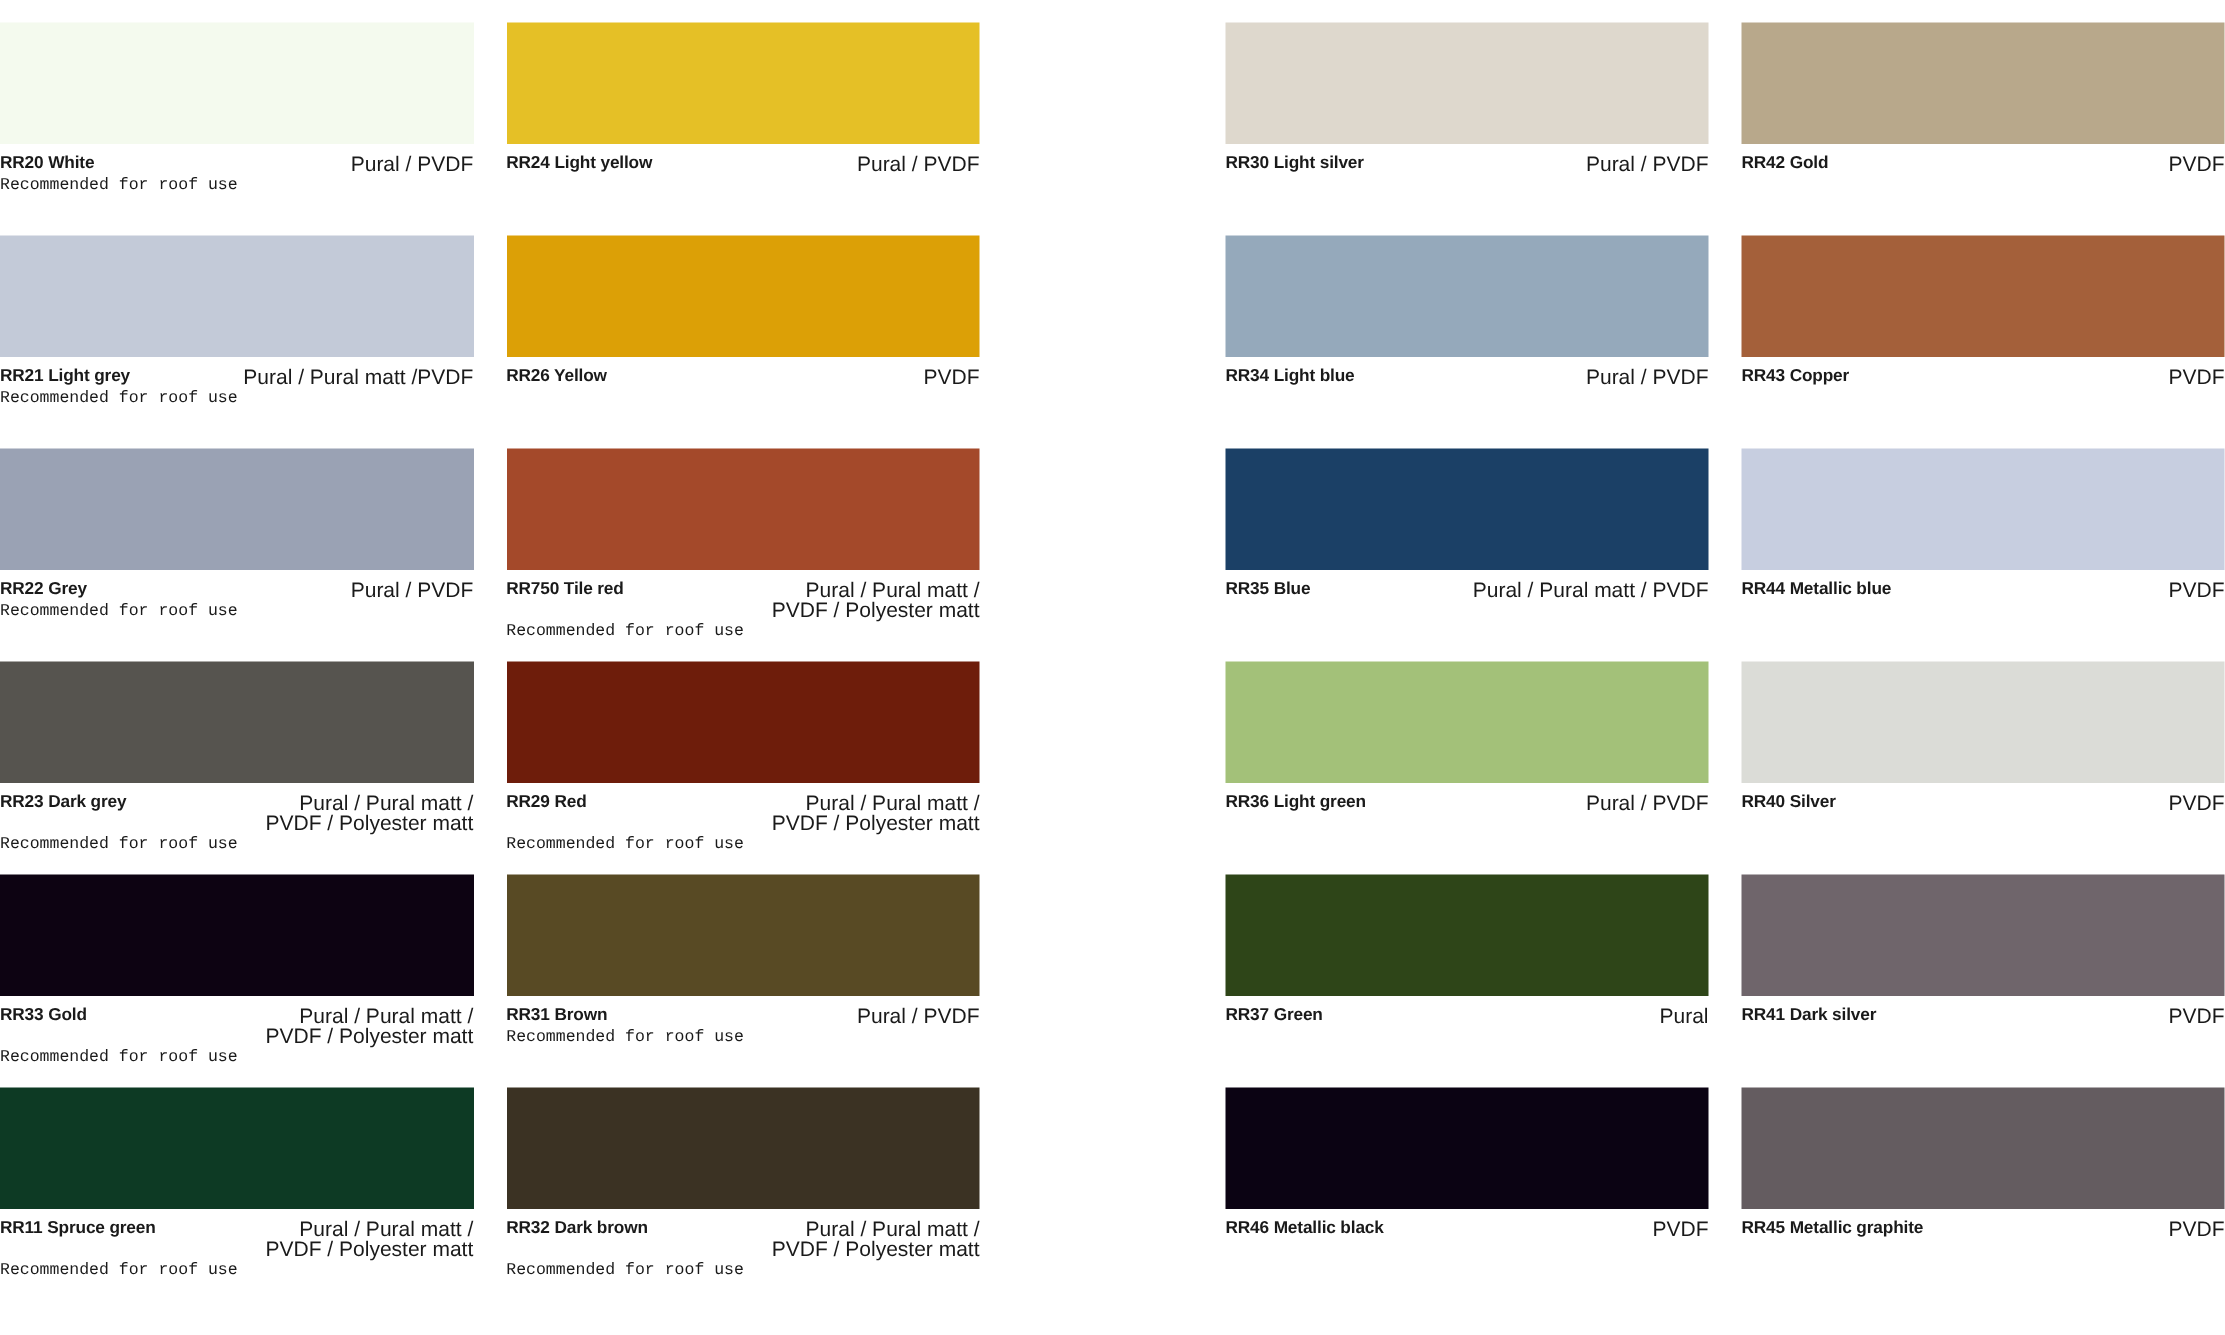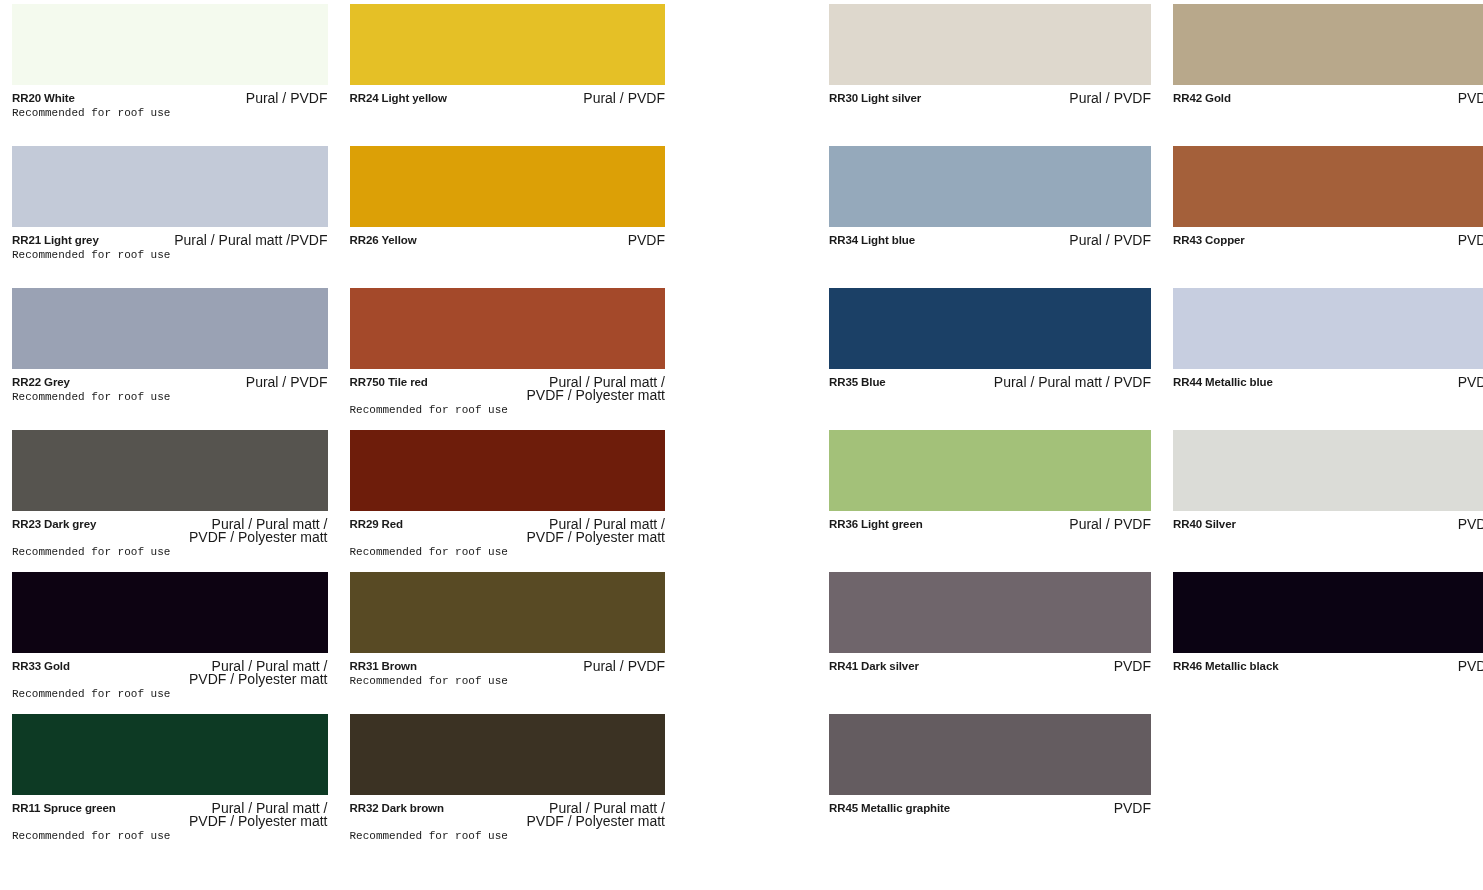--- a/index.html
+++ b/index.html
@@ -4,21 +4,21 @@
 <style>
   html,body{margin:0;padding:0;}
   body{
     width:1483px;height:890px;
     background:#ffffff;
     font-family:"Liberation Sans", sans-serif;
     color:#1a1a1a;
     overflow:hidden;
   }
   .sheet{position:relative;width:1483px;height:890px;}
-  .block{position:absolute;top:4px;width:653px;height:642px;padding-left:12px;}
+  .block{position:absolute;top:15px;width:653px;height:642px;}
   .block.left{left:0;}
   .block.right{left:817px;width:666px;}
   .grid{
     display:grid;
     grid-template-columns:1fr 1fr;
     column-gap:22px;
     row-gap:0;
   }
   .cell{
     position:relative;
@@ -295,20 +295,30 @@
     <div class="swatch" style="background: rgb(219, 220, 215);"></div>
     <div class="meta">
       <div class="line1">
         <span class="name">RR40 Silver</span>
         <span class="coat">PVDF</span>
       </div>
 
     </div>
   </div>
 
+  <div class="cell">
+    <div class="swatch" style="background: rgb(46, 69, 24);"></div>
+    <div class="meta">
+      <div class="line1">
+        <span class="name">RR37 Green</span>
+        <span class="coat">Pural</span>
+      </div>
+
+    </div>
+  </div>
 
   <div class="cell">
     <div class="swatch" style="background: rgb(111, 101, 107);"></div>
     <div class="meta">
       <div class="line1">
         <span class="name">RR41 Dark silver</span>
         <span class="coat">PVDF</span>
       </div>
 
     </div>

